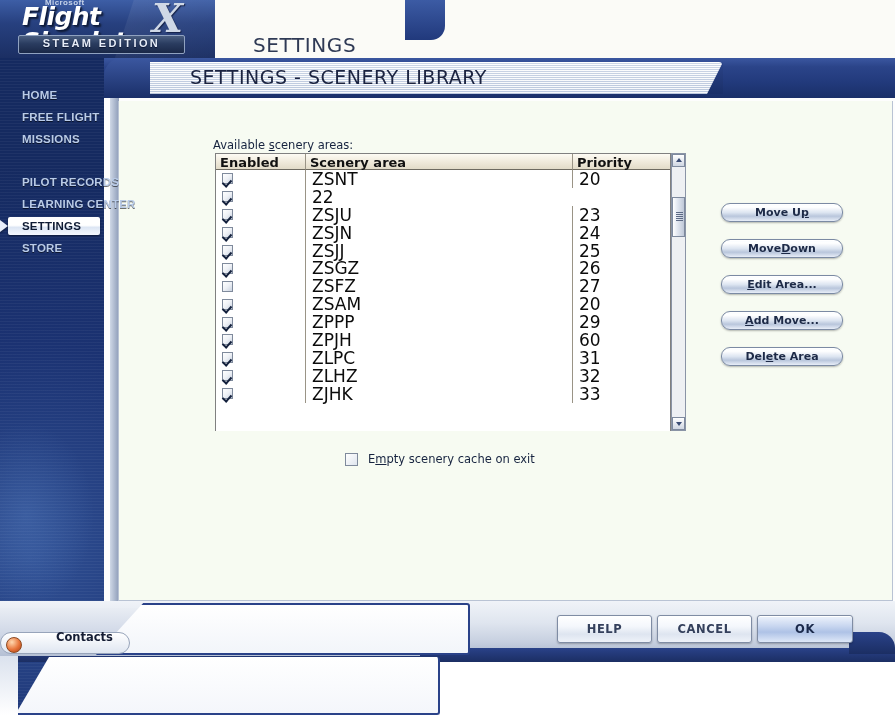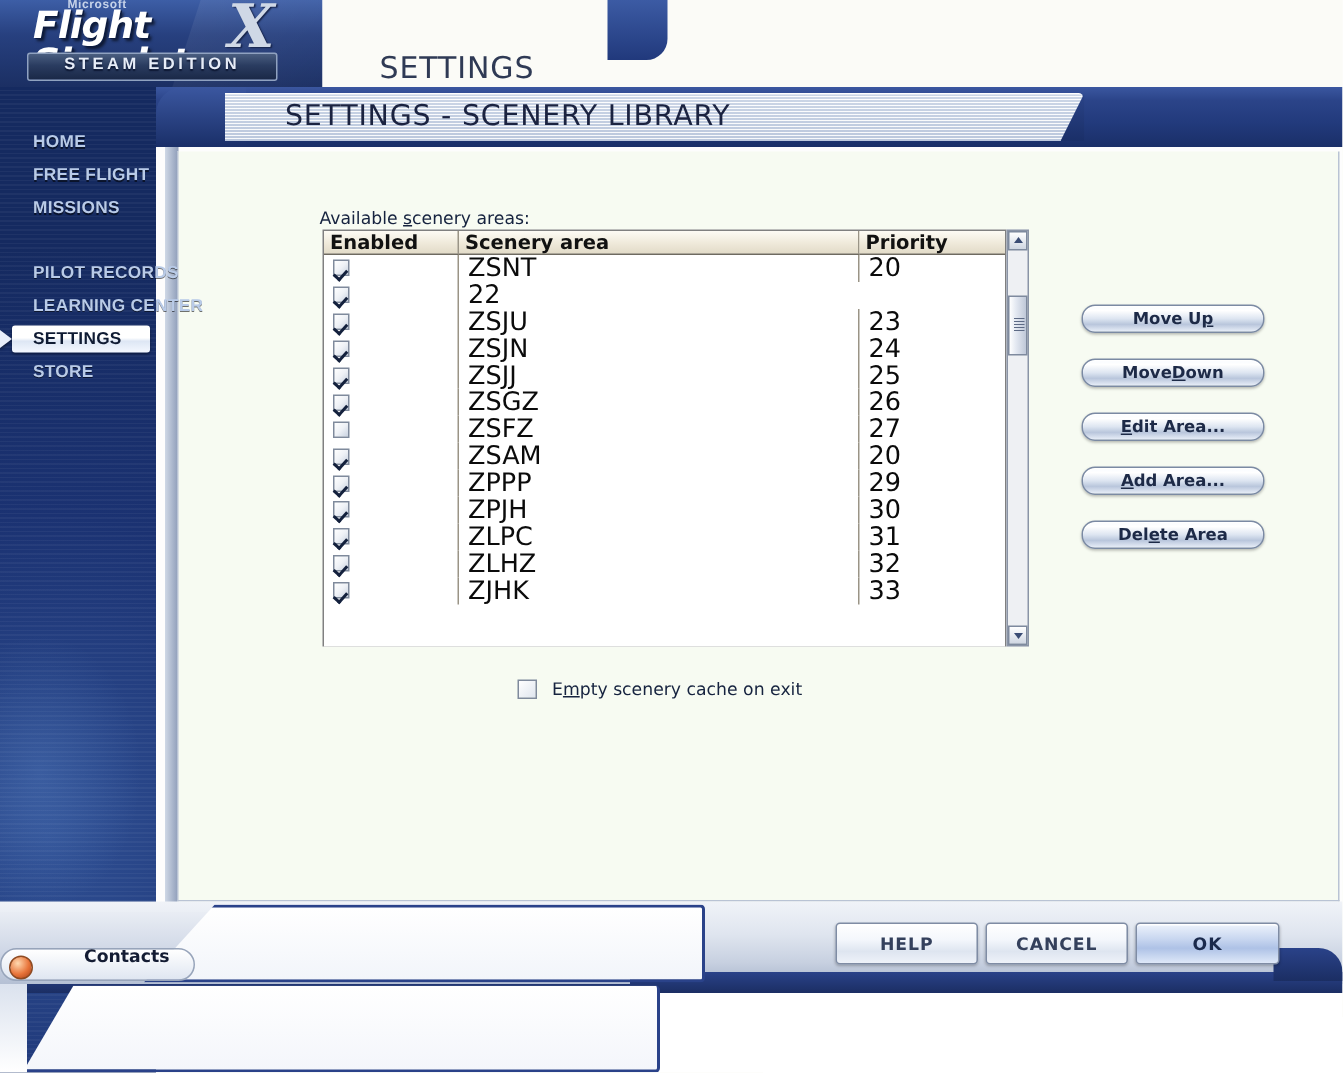--- a/index.html
+++ b/index.html
@@ -424,21 +424,21 @@
             <span class="cbx on"></span>
           </div>
           <div class="gc c2">ZPPP</div>
           <div class="gc c3">29</div>
         </div>
         <div class="grow">
           <div class="gc c1">
             <span class="cbx on"></span>
           </div>
           <div class="gc c2">ZPJH</div>
-          <div class="gc c3">30</div>
+          <div class="gc c3">60</div>
         </div>
         <div class="grow">
           <div class="gc c1">
             <span class="cbx on"></span>
           </div>
           <div class="gc c2">ZLPC</div>
           <div class="gc c3">31</div>
         </div>
         <div class="grow">
           <div class="gc c1">
@@ -479,21 +479,21 @@
         <span>own</span>
       </div>
       <div class="sbtn">
         <span></span>
         <u>E</u>
         <span>dit Area...</span>
       </div>
       <div class="sbtn">
         <span></span>
         <u>A</u>
-        <span>dd Area...</span>
+        <span>dd Move...</span>
       </div>
       <div class="sbtn">
         <span>Del</span>
         <u>e</u>
         <span>te Area</span>
       </div>
     </div>
 
   <div class="cache-row">
     <div class="cache-box"></div>

